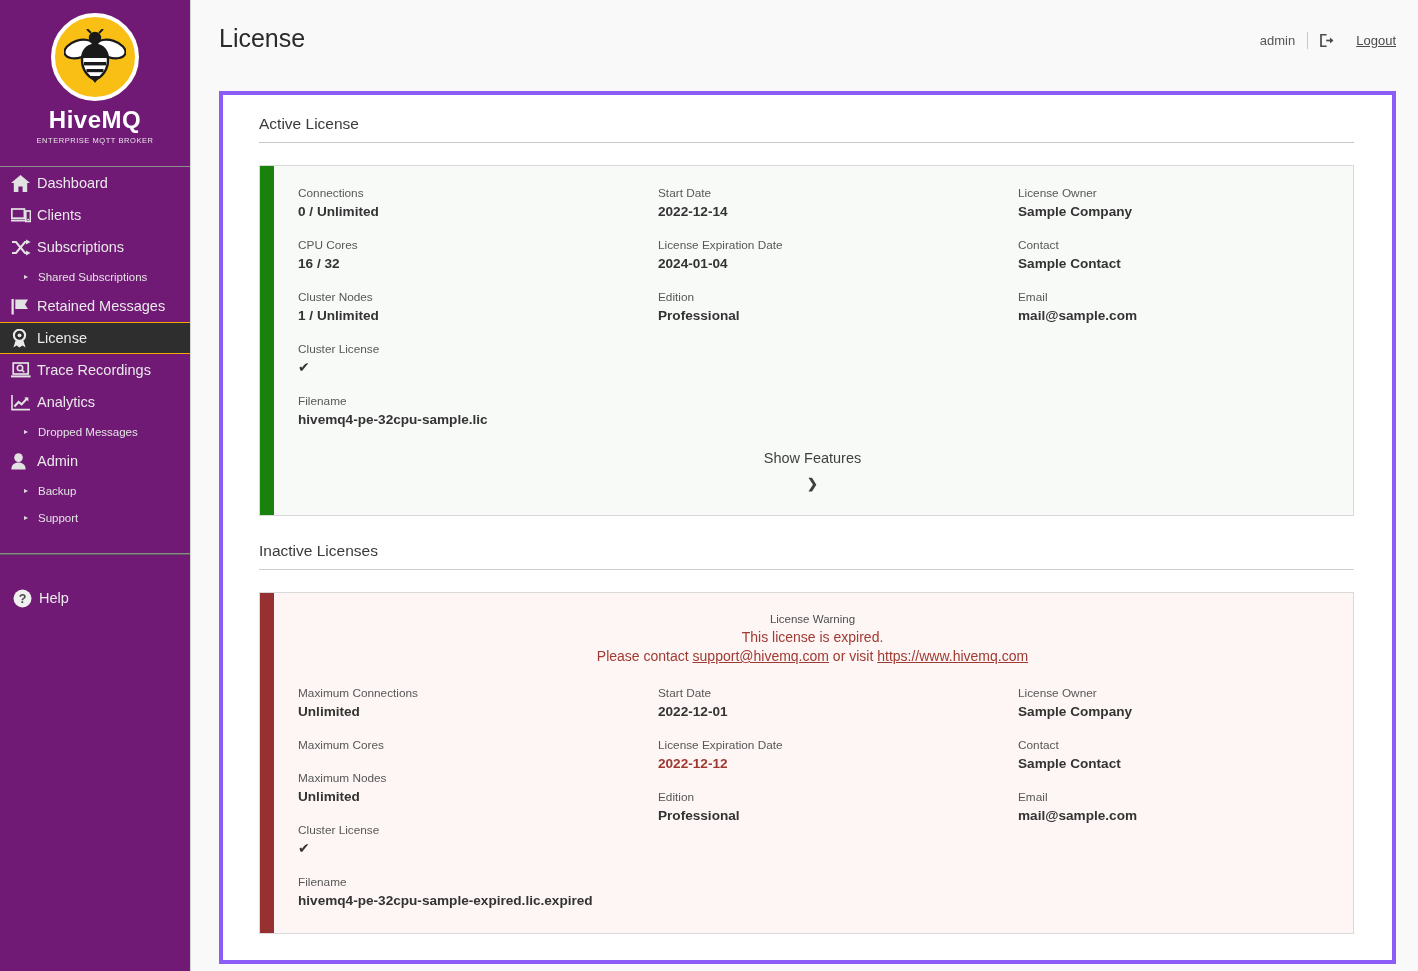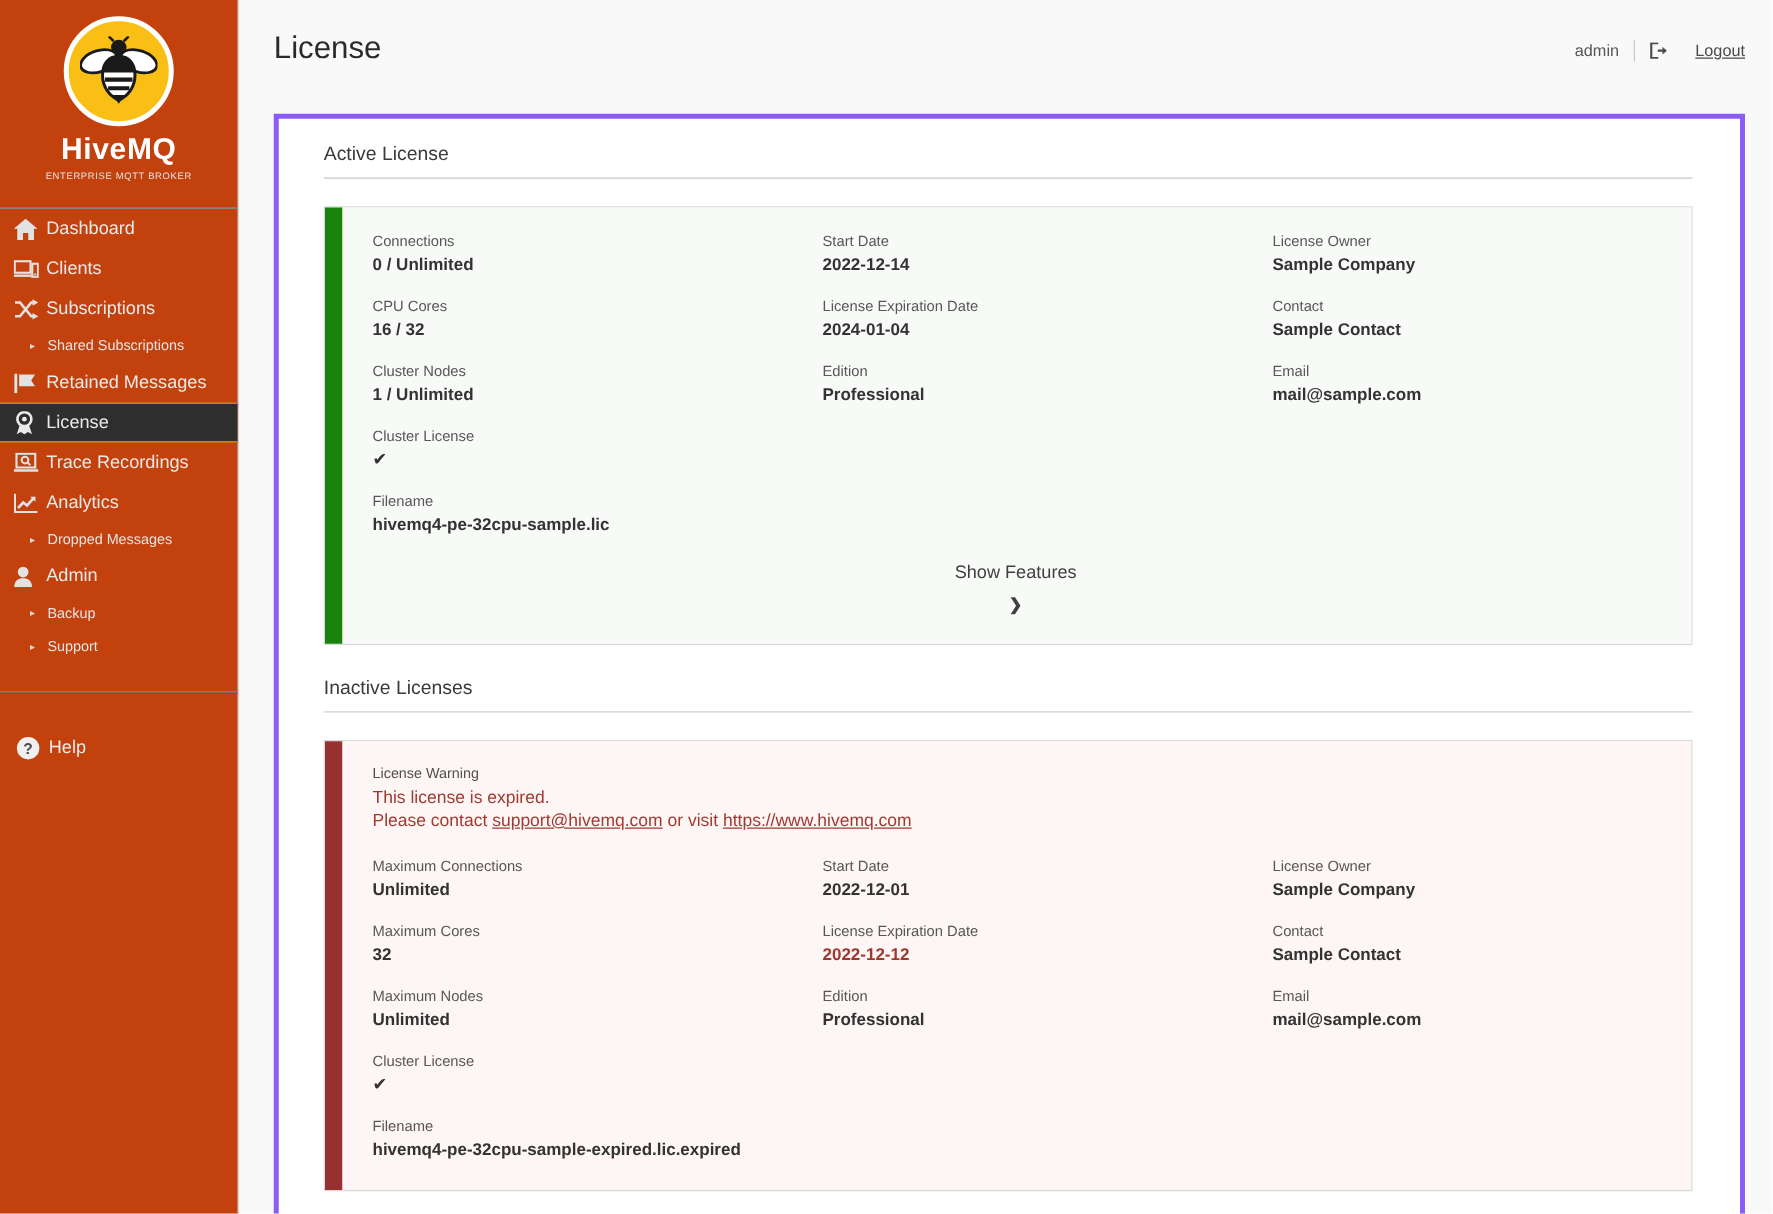--- a/index.html
+++ b/index.html
@@ -8,21 +8,21 @@
     width: 1418px; height: 971px;
     overflow: hidden;
     background: #ffffff;
     font-family: "Liberation Sans", sans-serif;
   }
   #app { display: flex; width: 1418px; height: 971px; }
 
   
   #sidebar {
     width: 191px; min-width: 191px; height: 971px;
-    background: #c2410c;
+    background: #701a75;
     color: #e8e8e8;
     border-right: 1px solid #d4d4d4;
     position: relative;
   }
   .logo-wrap {
     height: 166px;
     display: flex; flex-direction: column;
     align-items: center; justify-content: flex-start;
     padding-top: 13px;
   }
@@ -131,21 +131,21 @@
     border: 1px solid #d9d9d9;
     margin-bottom: 26px;
   }
   .lic-bar { width: 14px; min-width:14px; }
   .lic-bar.green { background:#18820c; }
   .lic-bar.red { background:#973030; }
   .lic-body { flex:1; padding: 20px 26px 24px 24px; }
   .lic-card.active-lic .lic-body { background:#f8faf8; }
   .lic-card.inactive-lic .lic-body { background:#fdf6f5; }
 
-  .warn-block { margin-bottom: 20px; }
+  .warn-block { margin-bottom: 20px; text-align: center; }
   .warn-label { font-size: 11.5px; color:#4f4f4f; margin-bottom: 3px; }
   .warn-line { font-size: 14px; color:#a03a32; line-height: 19px; }
   .warn-line a { color:#a03a32; text-decoration: underline; }
 
   .grid {
     display: grid;
     grid-template-columns: 360px 360px 1fr;
   }
   .col { }
   .field { margin-bottom: 18px; }
@@ -426,21 +426,20 @@
 
           <div class="grid">
 
             <div class="col">
               <div class="field">
                 <div class="f-label">Maximum Connections</div>
                 <div class="f-value">Unlimited</div>
               </div>
               <div class="field">
                 <div class="f-label">Maximum Cores</div>
-                <div class="f-value">32</div>
               </div>
               <div class="field">
                 <div class="f-label">Maximum Nodes</div>
                 <div class="f-value">Unlimited</div>
               </div>
               <div class="field">
                 <div class="f-label">Cluster License</div>
                 <div class="f-check">✔</div>
               </div>
               <div class="field">

